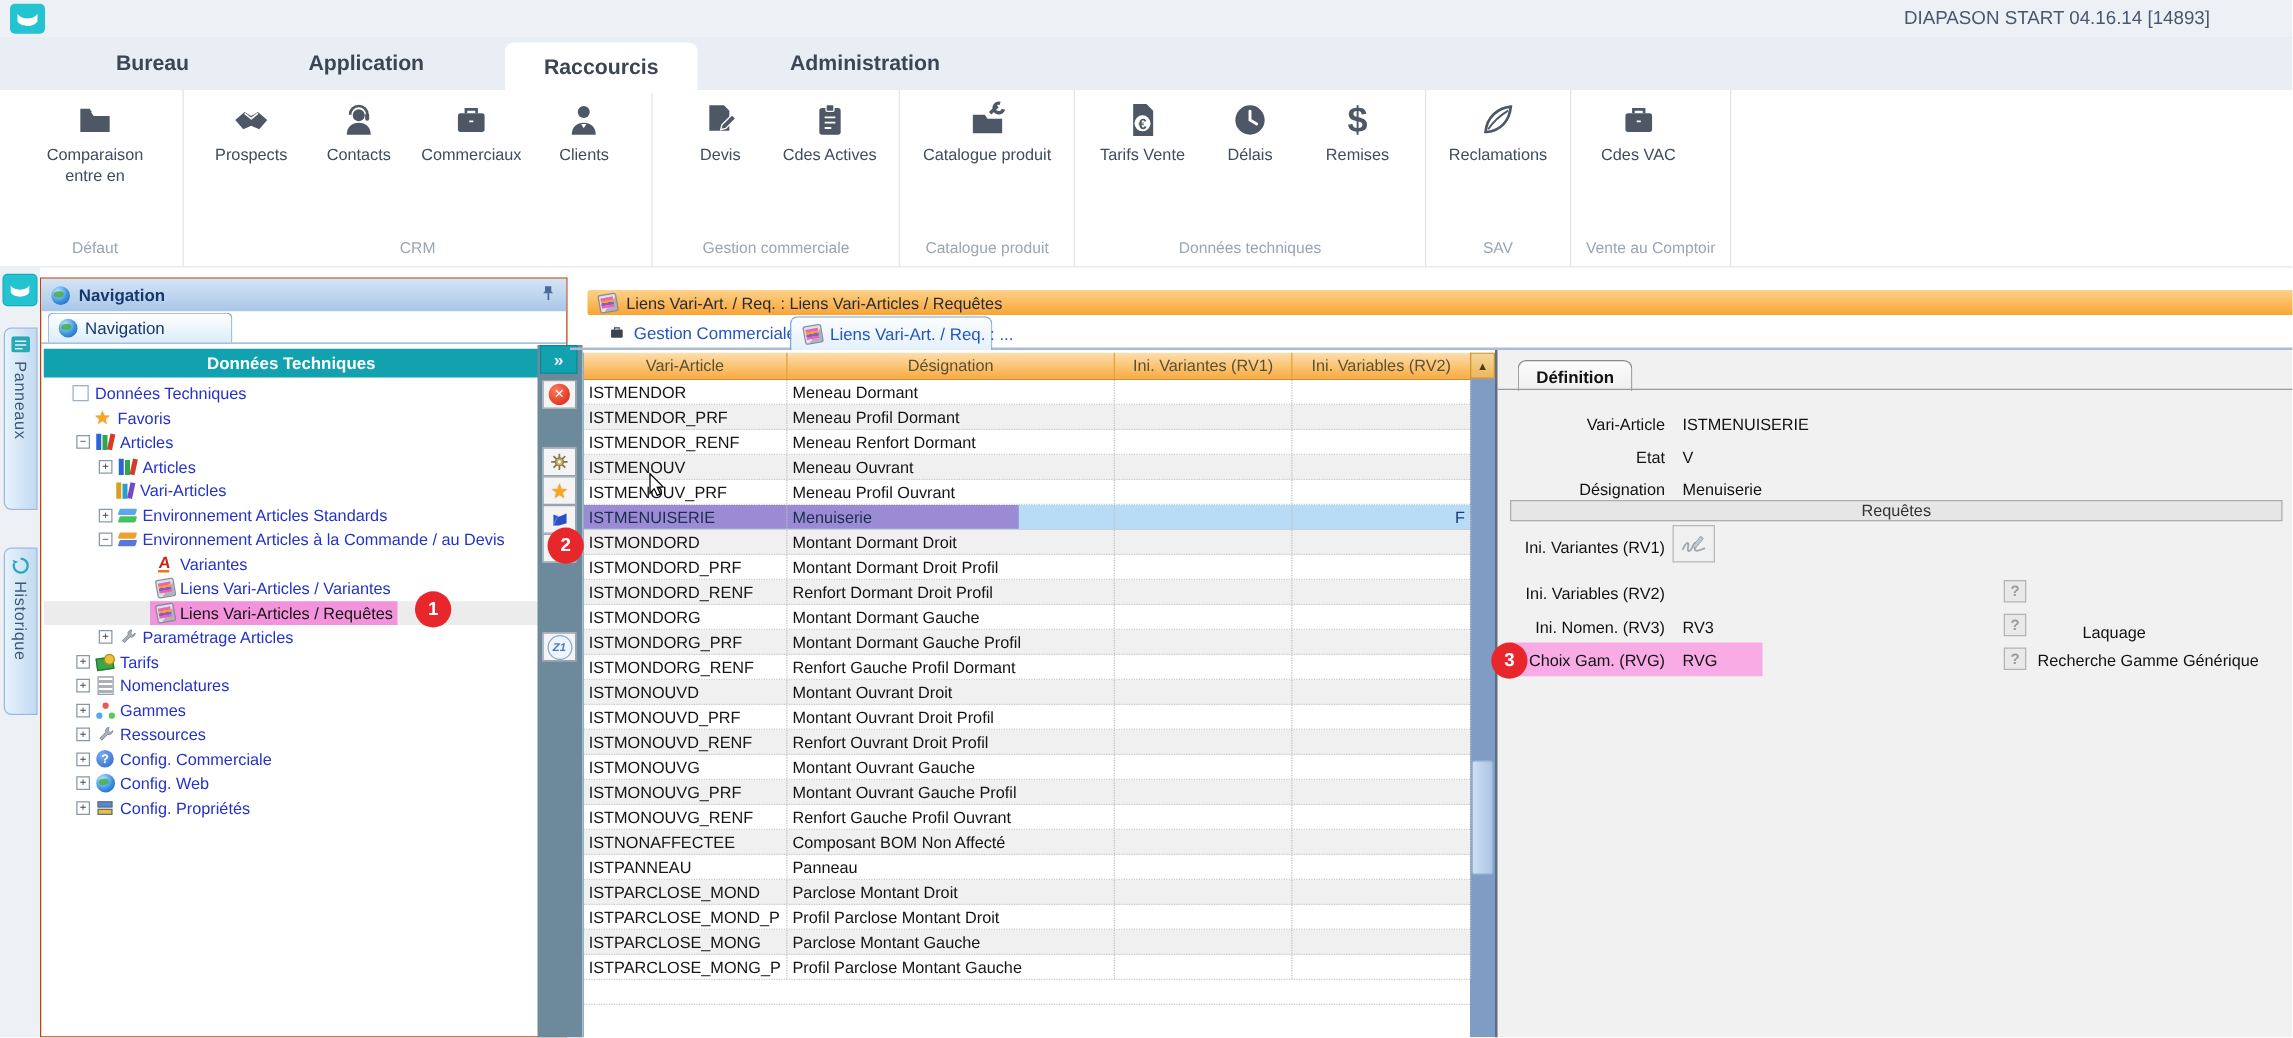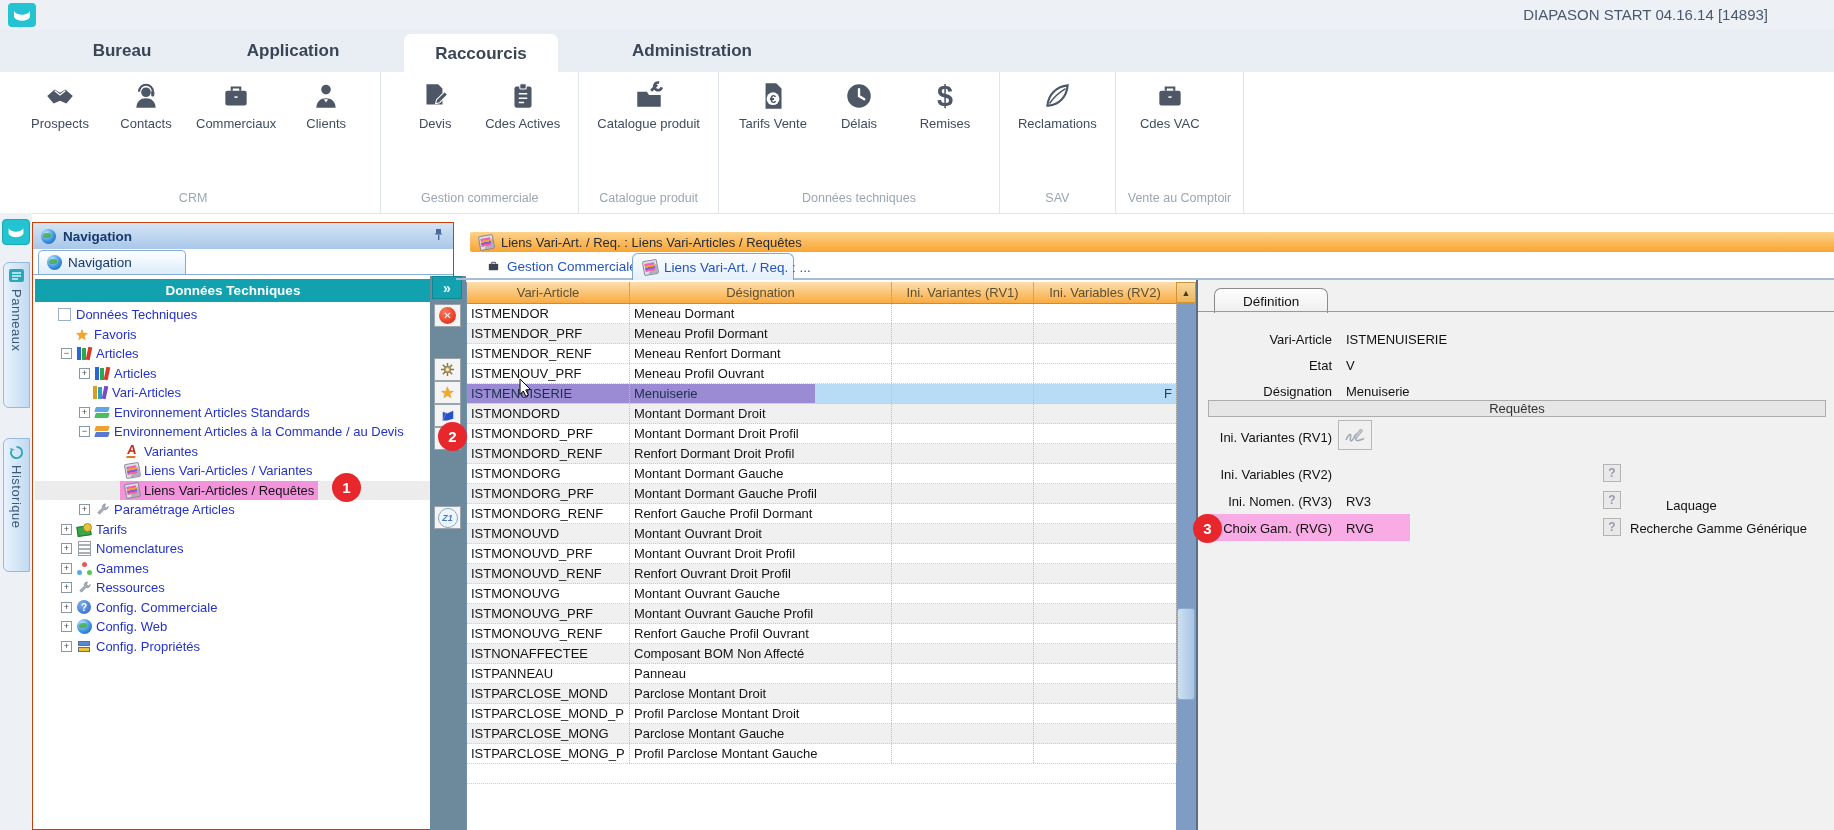--- a/index.html
+++ b/index.html
@@ -143,23 +143,23 @@
   .sel-f{position:absolute;left:697px;top:2px;color:#1a3a80;font-size:13px;z-index:1;}
   #vscroll{position:absolute;right:0;top:0;width:20px;height:548px;}
   #vscroll .varrow{position:absolute;left:0;top:0;width:20px;height:21px;background:linear-gradient(#f6d79c,#edb65a);
      border:1px solid #cf9434;box-sizing:border-box;color:#4a3a1a;font-size:9px;display:flex;align-items:center;justify-content:center;}
   #vscroll .vtrack{position:absolute;left:0;top:21px;width:20px;height:527px;background:#7e9cc4;}
   #vscroll .vthumb{position:absolute;left:1px;top:326px;width:18px;height:92px;background:linear-gradient(90deg,#cfe0f2,#a8c4e4);
      border:1px solid #8cacd0;border-radius:3px;box-sizing:border-box;}
 
   
   #def-panel{left:1196px;top:280px;width:638px;height:550px;background:#f1f1f1;border-left:2px solid #5c6f80;box-sizing:border-box;}
-  #def-tab{left:16px;top:8px;height:24px;padding:0 28px;background:linear-gradient(#fdfdfd,#eeeeee);
+  #def-tab{left:16px;top:8px;height:24px;padding:0 14px;background:linear-gradient(#fdfdfd,#eeeeee);
      border:1px solid #8a8a8a;border-bottom:none;border-radius:7px 7px 0 0;display:flex;align-items:center;
-     font-weight:normal;font-size:13.5px;color:#111;}
+     font-weight:bold;font-size:13.5px;color:#111;}
   #def-tabline{left:0;top:31px;width:636px;height:1px;background:#9a9a9a;}
   .frow-label{position:absolute;left:0;width:134px;text-align:right;font-size:13px;color:#111;}
   .frow-value{position:absolute;left:148px;font-size:13px;color:#111;white-space:nowrap;}
   #req-bar{left:10px;top:120px;width:618px;height:17px;background:#e6e6e6;border:1px solid #adadad;box-sizing:border-box;
      display:flex;align-items:center;justify-content:center;font-size:13px;color:#333;}
   .qbtn{position:absolute;left:405px;width:18px;height:18px;background:#e9e9e9;border:1px solid #b4b4b4;box-sizing:border-box;
      color:#9a9aa8;font-size:12px;font-weight:bold;display:flex;align-items:center;justify-content:center;}
   .qnote{position:absolute;left:432px;font-size:13px;color:#111;white-space:nowrap;}
   #rv1-btn{left:140px;top:140px;width:34px;height:30px;background:#f0f0f0;border:1px solid #b8b8b8;box-sizing:border-box;
      display:flex;align-items:center;justify-content:center;}
@@ -181,20 +181,32 @@
     <svg viewBox="0 0 28 24">
         <path d="M6 8c2.5 5 13.5 5 16 0v6c-2.5 5-13.5 5-16 0z" fill="#fff"></path>
       </svg>
   </div>
   <div class="abs" id="win-title">DIAPASON START 04.16.14 [14893]</div>
 </div>
 
 <div class="abs" id="ribbon-tabrow"></div>
 <div class="abs" id="ribbon">
   <div id="ribbon-groups">
+      <div class="rgroup">
+        <div class="rgroup-items">
+          <div class="ritem">
+            <span class="ric"><svg viewBox="0 0 30 30">
+                <path d="M4 9h8l2 3h12v12H4z" fill="#4d5766"></path>
+                <path d="M4 9V6.5h7l1.6 2.5z" fill="#4d5766"></path>
+              </svg></span>
+            <span class="rlabel">Comparaison entre en</span>
+          </div>
+        </div>
+        <div class="rgroup-label">Défaut</div>
+      </div>
       <div class="rgroup">
         <div class="rgroup-items">
           <div class="ritem">
             <span class="ric"><svg viewBox="0 0 30 30">
                 <path d="M3 15l7-6 5 3 5-3 7 6-6 7-6-2.6-6 2.6z" fill="#4d5766"></path>
                 <path d="M10 10l5 4 5-4" stroke="#fff" stroke-width="1.3" fill="none"></path>
               </svg></span>
             <span class="rlabel">Prospects</span>
           </div>
           <div class="ritem">
@@ -627,20 +639,26 @@
         <div class="tcell" style="width: 262px;">Meneau Profil Dormant</div>
         <div class="tcell" style="width: 142px;"></div>
         <div class="tcell" style="width: 143px;"></div>
       </div>
       <div class="trow">
         <div class="tcell" style="width: 163px;">ISTMENDOR_RENF</div>
         <div class="tcell" style="width: 262px;">Meneau Renfort Dormant</div>
         <div class="tcell" style="width: 142px;"></div>
         <div class="tcell" style="width: 143px;"></div>
       </div>
+      <div class="trow even">
+        <div class="tcell" style="width: 163px;">ISTMENOUV</div>
+        <div class="tcell" style="width: 262px;">Meneau Ouvrant</div>
+        <div class="tcell" style="width: 142px;"></div>
+        <div class="tcell" style="width: 143px;"></div>
+      </div>
       <div class="trow">
         <div class="tcell" style="width: 163px;">ISTMENOUV_PRF</div>
         <div class="tcell" style="width: 262px;">Meneau Profil Ouvrant</div>
         <div class="tcell" style="width: 142px;"></div>
         <div class="tcell" style="width: 143px;"></div>
       </div>
       <div class="trow sel">
         <div class="sel-purple"></div>
         <div class="tcell" style="width: 163px;">ISTMENUISERIE</div>
         <div class="tcell" style="width: 262px;">Menuiserie</div>

